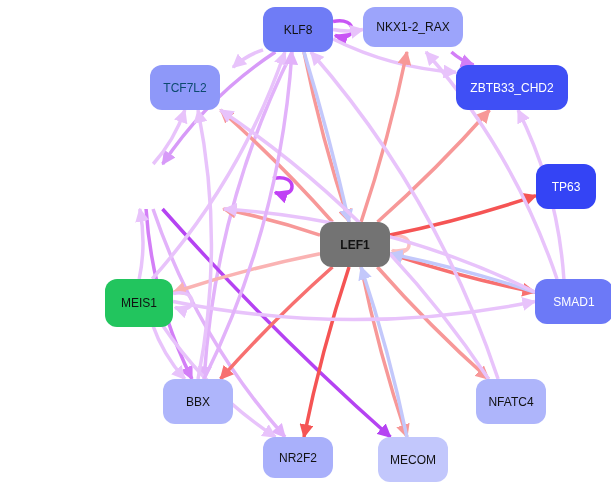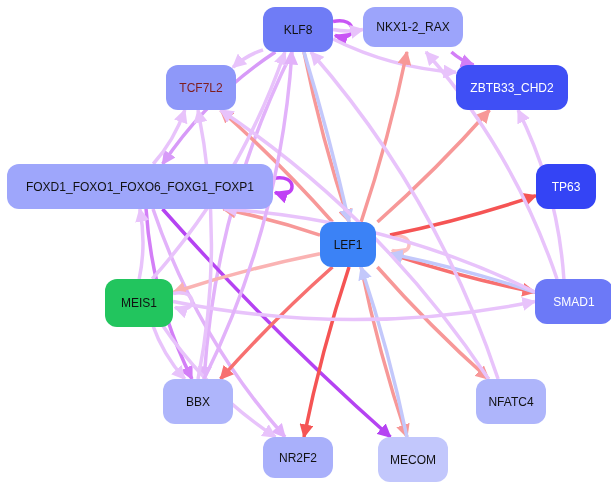--- a/index.html
+++ b/index.html
@@ -93,23 +93,22 @@
       <path d="M161.64240506329114,324 Q207.2,391.87151898734174 275.35759493670884,437" fill="none" stroke="#e8c3fb" stroke-width="3.5" marker-end="url(#me8c3fb)"></path>
       <path d="M152.15257352941177,279 Q241.2,178.76948529411766 284.84742647058823,52" fill="none" stroke="#e8c3fb" stroke-width="3.5" marker-end="url(#me8c3fb)"></path>
       <path d="M173,293.5 C198,287.5 198,315.5 175,307.5" fill="none" stroke="#e8c3fb" stroke-width="3.5" marker-end="url(#me8c3fb)"></path>
       <path d="M198,379 Q224.9,244.5 198,110" fill="none" stroke="#e8c3fb" stroke-width="3.5" marker-end="url(#me8c3fb)"></path>
       <path d="M204.0483870967742,379 Q280.7,224.29032258064515 291.9516129032258,52" fill="none" stroke="#e2b2fa" stroke-width="3.5" marker-end="url(#me2b2fa)"></path>
     </svg>
 
   <div class="node" id="n-KLF8" style="left: 263px; top: 7px; width: 70px; height: 45px; background: rgb(111, 124, 246); color: rgb(17, 17, 17);">KLF8</div>
   <div class="node" id="n-NKX1-2_RAX" style="left: 363px; top: 7px; width: 100px; height: 40px; background: rgb(156, 164, 251); color: rgb(17, 17, 17);">NKX1-2_RAX</div>
   <div class="node" id="n-ZBTB33_CHD2" style="left: 456px; top: 65px; width: 112px; height: 45px; background: rgb(63, 79, 245); color: rgb(255, 255, 255);">ZBTB33_CHD2</div>
-  <div class="node" id="n-TCF7L2" style="left: 166px; top: 65px; width: 70px; height: 45px; background: rgb(142, 152, 249); color: #7f1d1d;">TCF7L2</div>
-  <div class="node" id="n-FOXD1" style="left: 7px; top: 164px; width: 266px; height: 45px; background: rgb(158, 166, 251); color: rgb(17, 17, 17);">FOXD1_FOXO1_FOXO6_FOXG1_FOXP1</div>
+  <div class="node" id="n-TCF7L2" style="left: 150px; top: 65px; width: 70px; height: 45px; background: rgb(142, 152, 249); color: #0c4a6e;">TCF7L2</div>
   <div class="node" id="n-TP63" style="left: 536px; top: 164px; width: 60px; height: 45px; background: rgb(52, 68, 245); color: rgb(255, 255, 255);">TP63</div>
-  <div class="node" id="n-LEF1" style="left: 320px; top: 222px; width: 56px; height: 45px; background: #3b82f6; color: rgb(17, 17, 17);">LEF1</div>
+  <div class="node" id="n-LEF1" style="left: 320px; top: 222px; width: 70px; height: 45px; background: #737373; color: rgb(17, 17, 17); font-weight: bold;">LEF1</div>
   <div class="node" id="n-SMAD1" style="left: 535px; top: 279px; width: 78px; height: 45px; background: rgb(108, 121, 247); color: rgb(255, 255, 255);">SMAD1</div>
   <div class="node" id="n-MEIS1" style="left: 105px; top: 279px; width: 68px; height: 48px; background: #22c55e; color: rgb(17, 17, 17);">MEIS1</div>
   <div class="node" id="n-BBX" style="left: 163px; top: 379px; width: 70px; height: 45px; background: rgb(174, 181, 251); color: rgb(17, 17, 17);">BBX</div>
   <div class="node" id="n-NFATC4" style="left: 476px; top: 379px; width: 70px; height: 45px; background: rgb(174, 181, 251); color: rgb(17, 17, 17);">NFATC4</div>
   <div class="node" id="n-NR2F2" style="left: 263px; top: 437px; width: 70px; height: 41px; background: rgb(169, 176, 251); color: rgb(17, 17, 17);">NR2F2</div>
   <div class="node" id="n-MECOM" style="left: 378px; top: 437px; width: 70px; height: 45px; background: rgb(194, 199, 252); color: rgb(17, 17, 17);">MECOM</div>
 </div>
 
 </body></html>

